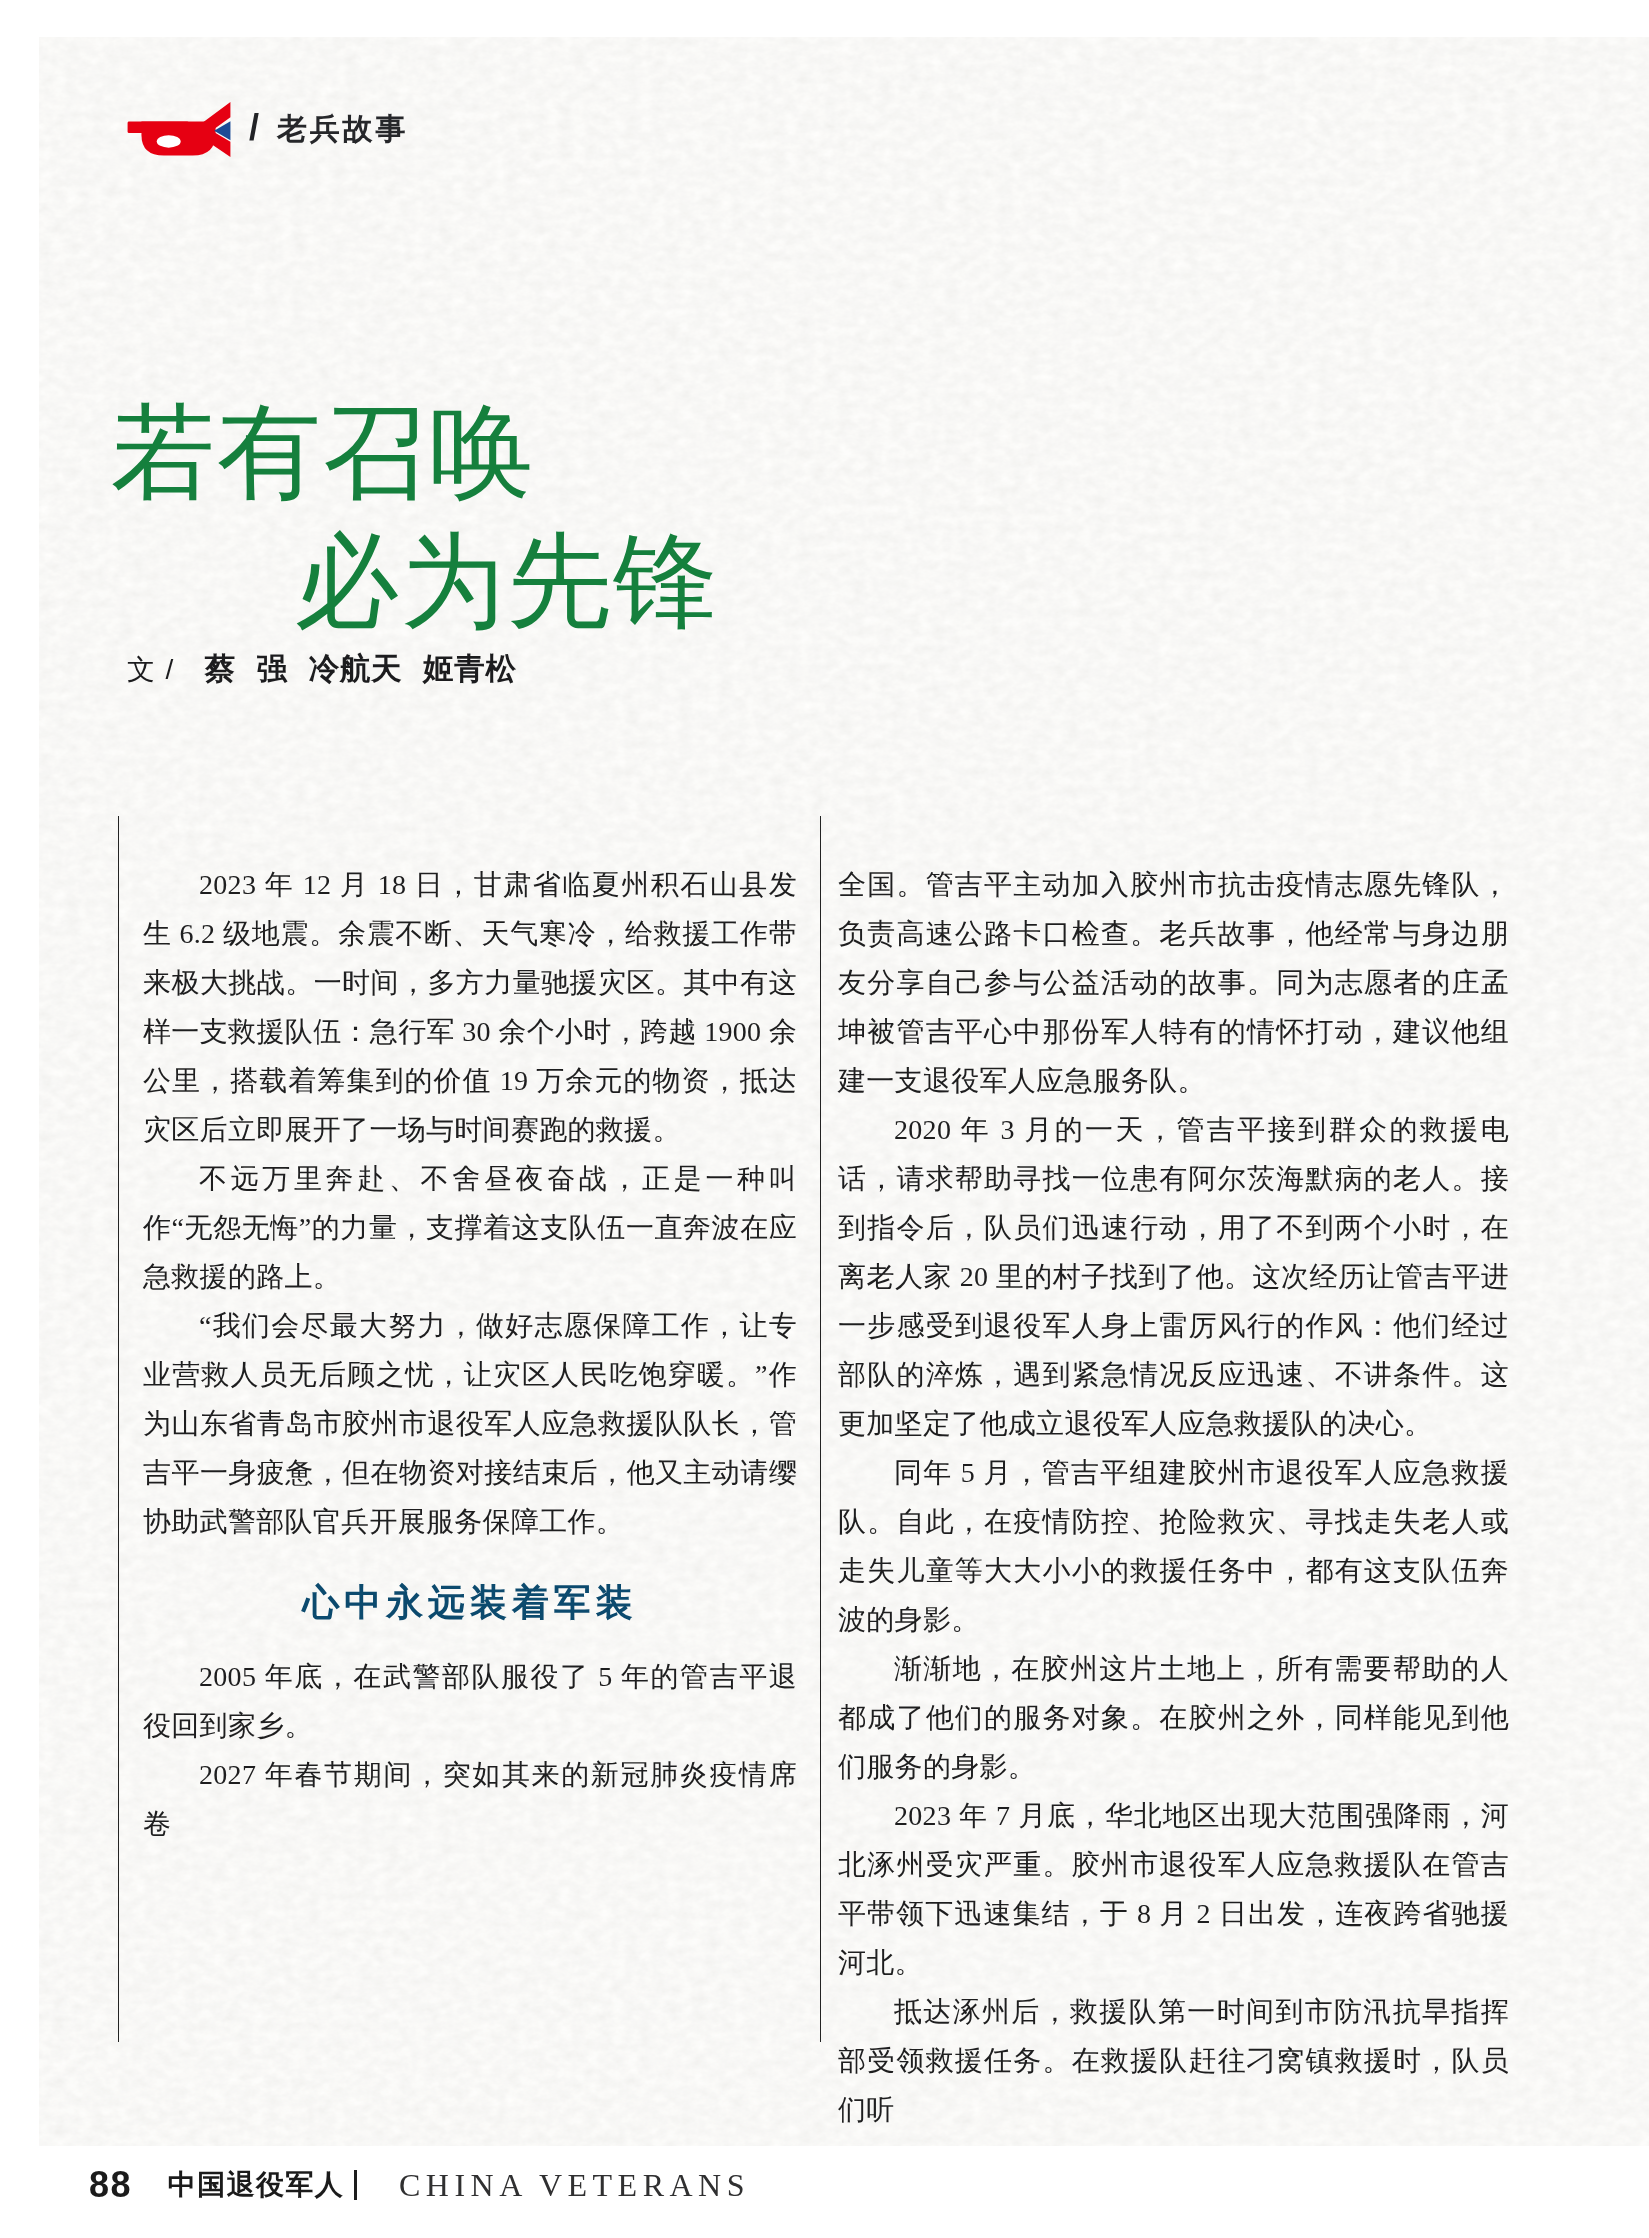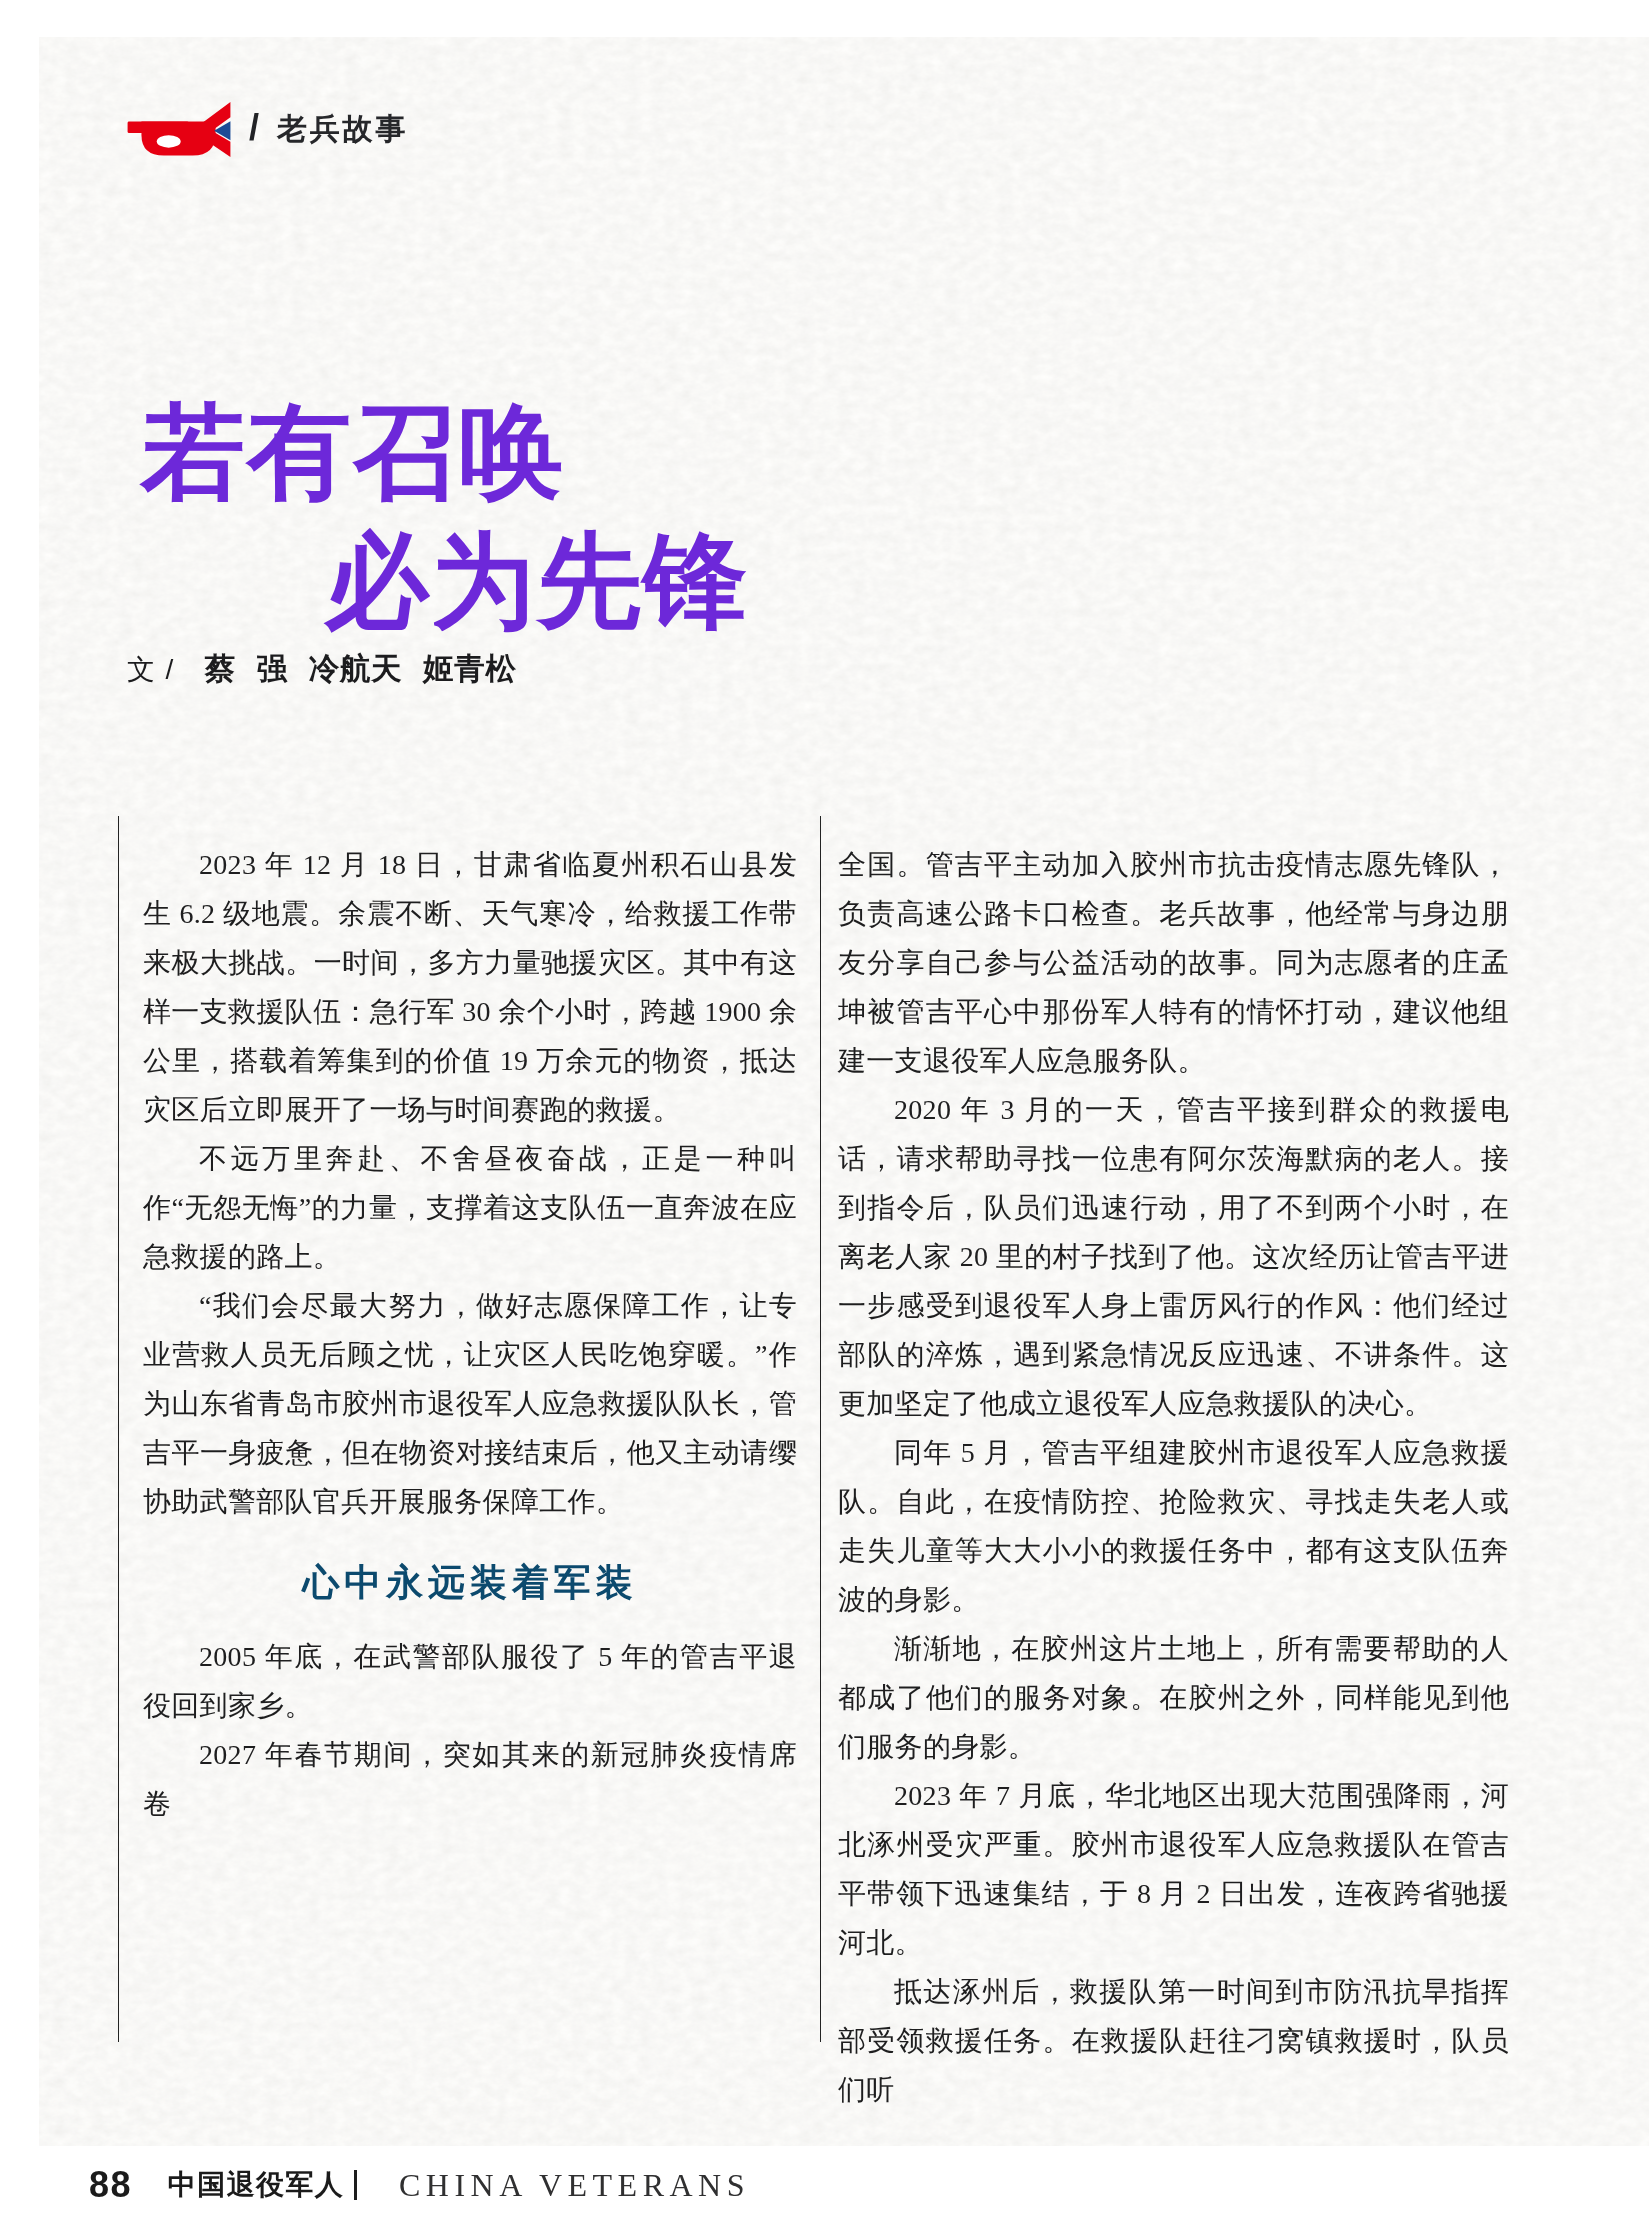--- a/index.html
+++ b/index.html
@@ -52,28 +52,28 @@
   .brand .label {
     font-size: 30px;
     font-weight: 700;
     letter-spacing: 2.8px;
     color: #26272a;
   }
 
   
   .title {
     position: absolute;
-    left: 141px;
+    left: 111px;
     top: 388px;
     font-family: "Liberation Serif", "DejaVu Serif", serif;
     font-size: 104px;
     line-height: 129px;
-    color: #6d28d9;
+    color: #15803d;
     letter-spacing: 2.1px;
-    font-weight: 700;
+    font-weight: 400;
   }
   .title .line2 { padding-left: 184px; }
 
   
   .byline {
     position: absolute;
     left: 127px;
     top: 649px;
     display: flex;
     align-items: baseline;
@@ -99,21 +99,21 @@
     background: #232323;
     top: 816px;
     height: 1226px;
   }
   .rule.left-rule { left: 118px; }
   .rule.mid-rule  { left: 820px; }
 
   
   .col {
     position: absolute;
-    top: 840px;
+    top: 860px;
     font-family: "Liberation Serif", "DejaVu Serif", serif;
     color: #1e1e1f;
   }
   .col-left  { left: 143px;  width: 654px; }
   .col-right { left: 838px; width: 671px; }
 
   .col p {
     margin: 0;
     font-size: 28px;
     line-height: 49px;

